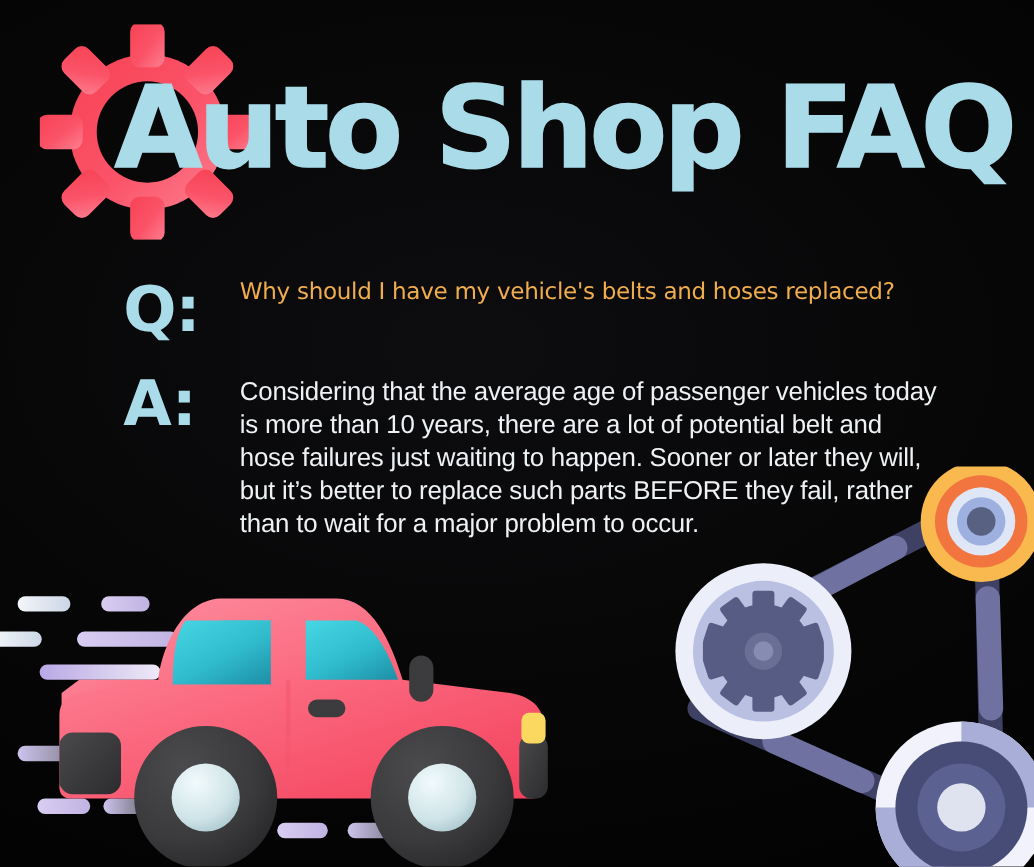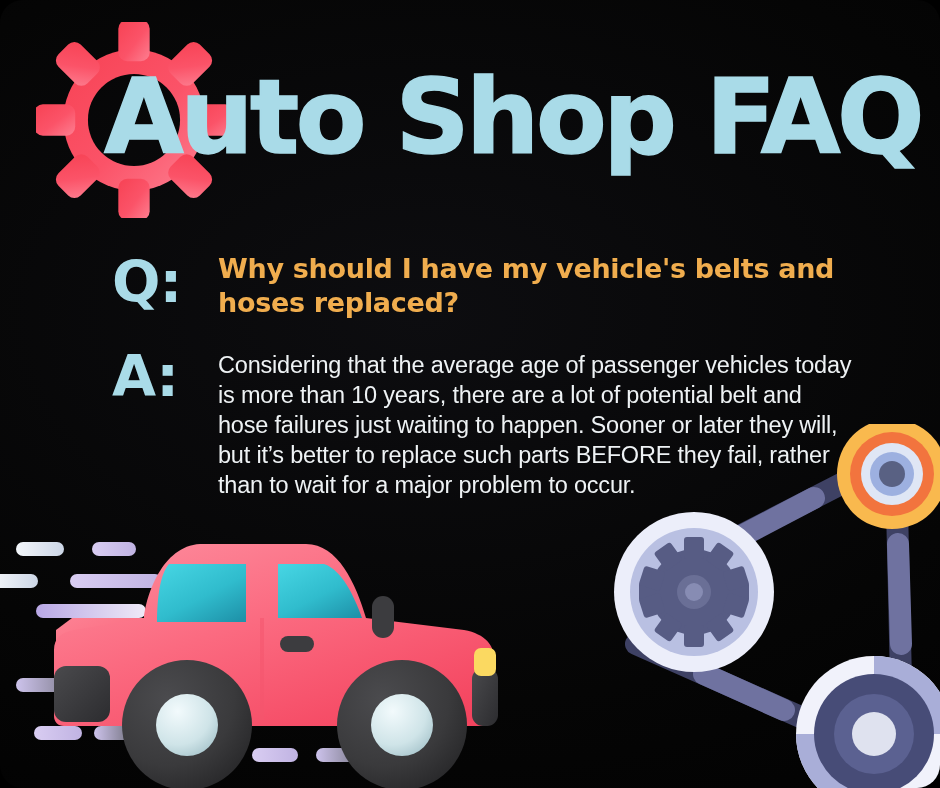--- a/index.html
+++ b/index.html
@@ -7,21 +7,20 @@
     padding: 0;
     background: #000;
   }
   #poster {
     position: relative;
     width: 940px;
     height: 788px;
     overflow: hidden;
     background: radial-gradient(ellipse 120% 90% at 45% 40%, #0d0d10 0%, #050505 55%, #000000 100%);
     font-family: "Liberation Sans", sans-serif;
-    border-radius: 23px;
   }
 
   
   #header-gear {
     position: absolute;
     left: 36px;
     top: 22px;
     width: 196px;
     height: 196px;
     z-index: 1;
@@ -66,22 +65,22 @@
     font-size: 57px;
     padding-top: 6px;
   }
   #answer-marker {
     width: 106px;
     font-size: 57px;
     padding-top: 6px;
   }
   #question-text {
     font-family: "DejaVu Sans", "Liberation Sans", sans-serif;
-    font-weight: 700;
-    font-size: 27px;
+    font-weight: 400;
+    font-size: 21px;
     line-height: 1.26;
     color: #f0ad4e;
     letter-spacing: -0.3px;
     padding-top: 4px;
   }
   #answer-row {
     margin-top: 22px;
   }
   #answer-text {
     font-family: "Liberation Sans", sans-serif;

